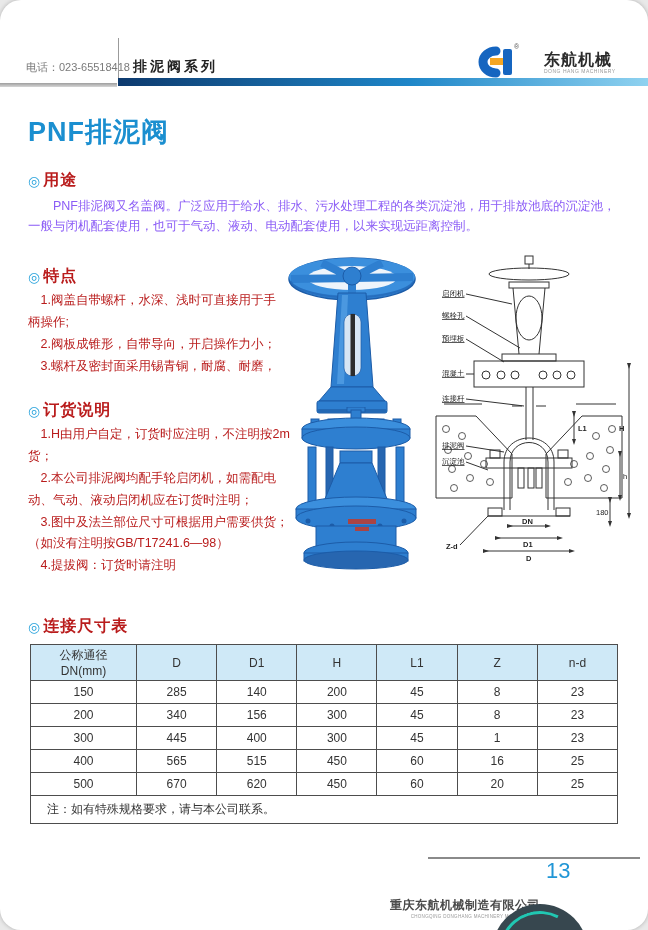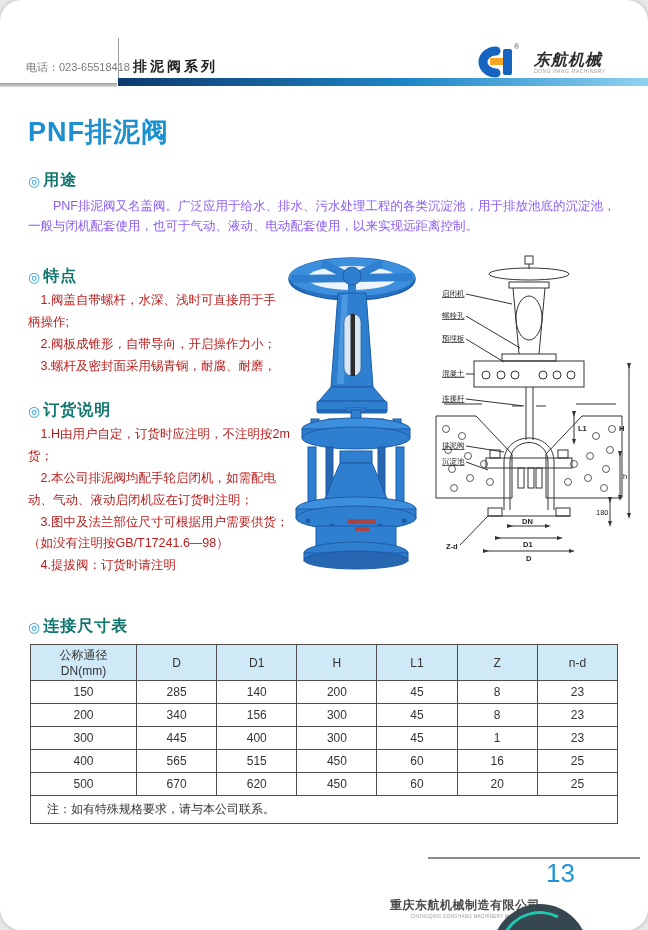--- a/index.html
+++ b/index.html
@@ -10,33 +10,33 @@
     background:#ffffff; overflow:hidden; box-shadow:0 0 4px rgba(0,0,0,.25);border-radius:21px;
   }
 
   
   .hdr-phone { position:absolute; left:26px; top:60px; font-size:11px; color:#7a7a7a; }
   .hdr-divider { position:absolute; left:118px; top:38px; width:1px; height:42px; background:#9b9b9b; }
   .hdr-series { position:absolute; left:133px; top:58px; font-size:14px; font-weight:bold; color:#222; letter-spacing:3px; }
   .logo { position:absolute; left:466px; top:44px; width:156px; height:36px; display:flex; align-items:center; }
   .logo-mark { position:relative; width:58px; height:34px; }
   .logo-reg { position:absolute; left:48px; top:-2px; font-size:7px; color:#555; }
-  .logo-names { margin-left:10px;font-style:italic; }
+  .logo-names { margin-left:20px; }
   .logo-cn { font-size:16px; font-weight:bold; color:#2b2b2b; letter-spacing:1px; line-height:17px; }
   .logo-en { font-size:5px; color:#9a9a9a; letter-spacing:.5px; }
   .bar-gray { position:absolute; left:0; top:83px; width:117px; height:4px;
     background:linear-gradient(to bottom,#9e9e9e,#d6d6d6); }
   .bar-blue { position:absolute; left:118px; top:78px; width:530px; height:8px;
     background:linear-gradient(to right,#0d3a6e,#1e86c8 55%,#8fd2f0); }
 
   
   .title { position:absolute; left:28px; top:114px; font-size:27px; font-weight:bold; color:#1b8fd0; letter-spacing:1px; }
   .sec-h { display:flex; align-items:center; }
   .sec-h .dot { font-size:14px; color:#2aa3dc; margin-right:3px; }
-  .sec-h .txt { font-size:16px; font-weight:bold; color:#0f766e; letter-spacing:1px; }
+  .sec-h .txt { font-size:16px; font-weight:bold; color:#b91c1c; letter-spacing:1px; }
   .sec-usage-h { position:absolute; left:28px; top:170px; }
   .sec-usage-p { position:absolute; left:28px; top:196px; width:592px; font-size:12.5px; color:#8b5cf6; line-height:1.6; text-indent:2em; }
   .sec-features-h { position:absolute; left:28px; top:266px; }
   .sec-features-list { position:absolute; left:28px; top:290px; width:256px; }
   .sec-ordering-h { position:absolute; left:28px; top:400px; }
   .sec-ordering-list { position:absolute; left:28px; top:424px; width:262px; }
   .item-p { font-size:12.5px; color:#b91c1c; line-height:1.75; text-indent:1em; }
 
   
   .valve1 { position:absolute; left:276px; top:248px; }
@@ -51,21 +51,21 @@
     border-collapse:collapse; table-layout:fixed; font-size:12px; color:#333; }
   .dims-table th, .dims-table td { border:1px solid #4d4d4d; text-align:center; height:23px; padding:0; }
   .dims-table thead th { background:#cfe9f7; font-weight:normal; height:36px; font-size:12px; }
   .dims-table .note-cell { text-align:left; padding:5px 16px; height:22px; }
 
   
   .ftr-line { position:absolute; left:428px; top:857px; width:212px; height:2px; background:#8a8a8a; }
   .ftr-company { position:absolute; left:370px; top:863px; width:170px; text-align:right;margin-top:34px; }
   .ftr-company-cn { font-size:12px; font-weight:bold; color:#4a4a4a; letter-spacing:.5px; }
   .ftr-company-en { font-size:4.5px; color:#9a9a9a; letter-spacing:.3px; }
-  .ftr-page { position:absolute; left:546px; top:858px; font-size:26px; color:#2196d6; }
+  .ftr-page { position:absolute; left:546px; top:858px; font-size:22px; color:#2196d6; }
   .corner-circle { position:absolute; left:492px; top:904px; width:96px; height:96px; border-radius:50%;
     background:#37474f; }
   .corner-circle .arc { position:absolute; left:7px; top:7px; width:82px; height:82px; border-radius:50%;
     border:3px solid transparent; border-top-color:#21c7b2; transform:rotate(-18deg); }
   .stamp1 { position:absolute; left:348px; top:519px; width:28px; height:5px; background:#c0392b; opacity:.85; }
   .stamp2 { position:absolute; left:355px; top:527px; width:14px; height:4px; background:#c0392b; opacity:.85; }
 </style>
 </head>
 <body>
 

